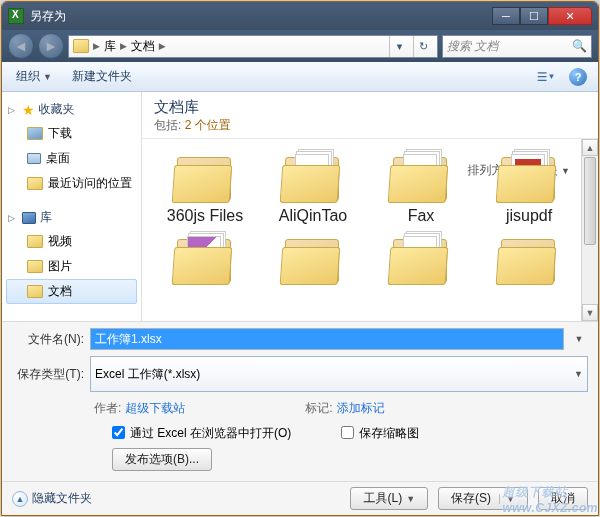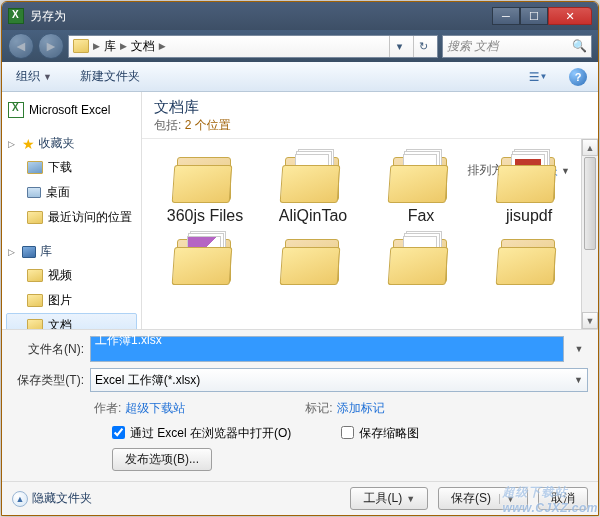--- a/index.html
+++ b/index.html
@@ -15,21 +15,21 @@
 .navbar{height:32px;background:linear-gradient(#47607e,#3a4f66);display:flex;align-items:center;padding:3px 6px;gap:4px}
 .navball{width:26px;height:26px;border-radius:50%;background:radial-gradient(circle at 30% 30%,#b3cde8,#5a7a9e);border:1px solid #3d5a7a;display:flex;align-items:center;justify-content:center;color:#fff;font-size:14px}
 .navball.disabled{opacity:.55}
 .addressbar{flex:1;height:23px;background:linear-gradient(#fff,#f3f3f3);border:1px solid #7a8a9e;display:flex;align-items:center;padding:0 4px;gap:4px}
 .addressbar .seg{display:flex;align-items:center;gap:3px}
 .addressbar .chev{color:#666;font-size:9px}
 .addr-icon{width:16px;height:14px;background:linear-gradient(160deg,#fdeaa0,#e8c860);border:1px solid #c9a94a;border-radius:1px}
 .addr-btn{width:20px;height:21px;border-left:1px solid #c4c4c4;display:flex;align-items:center;justify-content:center;color:#3d5a7a;font-size:11px}
 .searchbox{width:150px;height:23px;background:linear-gradient(#fff,#f3f3f3);border:1px solid #7a8a9e;display:flex;align-items:center;padding:0 4px;color:#888;font-style:italic}
 .searchbox .si{margin-left:auto;color:#3d6ea8;font-style:normal}
-.toolbar{height:30px;background:linear-gradient(#f7fbff,#dce8f5);border-bottom:1px solid #b8c8d8;display:flex;align-items:center;padding:0 8px;gap:16px}
+.toolbar{height:30px;background:linear-gradient(#f7fbff,#dce8f5);border-bottom:1px solid #b8c8d8;display:flex;align-items:center;padding:0 8px;gap:8px}
 .toolbar .tbtn{display:flex;align-items:center;gap:3px;color:#1e3a5f;padding:3px 6px}
 .toolbar .tbtn .dd{font-size:9px;color:#556}
 .toolbar .spacer{flex:1}
 .toolbar .ibtn{width:24px;height:22px;display:flex;align-items:center;justify-content:center;color:#3d6ea8}
 .helpq{width:18px;height:18px;border-radius:50%;background:radial-gradient(circle at 30% 30%,#8fc8ff,#2e6fb8);color:#fff;display:flex;align-items:center;justify-content:center;font-size:11px;font-weight:bold}
 .body{flex:1;display:flex;min-height:0}
 .sidebar{width:140px;background:#fff;border-right:1px solid #e0e0e0;padding:6px 4px;overflow:hidden}
 .sb-app{display:flex;align-items:center;gap:5px;padding:4px 2px;margin-bottom:10px}
 .sb-app .xl{width:16px;height:16px;background:#fff;border:1px solid #2e7d32;position:relative}
 .sb-app .xl::after{content:"X";color:#2e7d32;font-size:10px;font-weight:bold;position:absolute;top:-1px;left:3px}
@@ -60,23 +60,23 @@
 .bigfolder .papers.pdf::after{content:"";position:absolute;top:4px;left:3px;width:26px;height:6px;background:#c0392b}
 .bigfolder .papers.pic{background:linear-gradient(135deg,#b565c4 40%,#fff 40%)}
 .item .name{font-size:16px;text-align:center;color:#222;word-break:break-all}
 .vscroll{position:absolute;right:0;top:0;bottom:0;width:17px;background:#f0f0f0;border-left:1px solid #d4d4d4;display:flex;flex-direction:column}
 .vscroll .arr{height:17px;display:flex;align-items:center;justify-content:center;font-size:9px;color:#666;background:linear-gradient(#fdfdfd,#e8e8e8);border:1px solid #c8c8c8}
 .vscroll .thumb{flex:.6;margin:1px 2px;background:linear-gradient(90deg,#e9e9e9,#cfcfcf);border:1px solid #b0b0b0;border-radius:2px}
 .vscroll .track{flex:.4}
 .bottom{background:#f5f5f5;border-top:1px solid #dcdcdc;padding:6px 10px 8px}
 .frow{display:flex;align-items:center;gap:6px;margin-bottom:6px}
 .frow .lbl{width:72px;text-align:right;color:#333}
-.textin{flex:1;height:22px;border:1px solid #9fb6cd;background:#fff;padding:12px 4px;display:flex;align-items:flex-end}
+.textin{flex:1;height:22px;border:1px solid #9fb6cd;background:#fff;padding:4px 4px;display:flex;align-items:center}
 .textin.sel{background:#3399ff;color:#fff}
-.combo{flex:1;height:24px;border:1px solid #9fb6cd;background:linear-gradient(#fff,#eef2f6);padding:0 4px;display:flex;align-items:center}
+.combo{flex:1;height:36px;border:1px solid #9fb6cd;background:linear-gradient(#fff,#eef2f6);padding:0 4px;display:flex;align-items:center}
 .combo .dd{margin-left:auto;font-size:9px;color:#555}
 .metarow{display:flex;gap:30px;padding:2px 0 6px 82px;font-size:11px;color:#555}
 .metarow a{color:#1e6fd6;text-decoration:none}
 .metarow .mlbl{color:#666;margin-right:4px}
 .optrow{display:flex;gap:50px;padding:2px 0 6px 100px;font-size:11px}
 .chk{display:flex;align-items:flex-start;gap:5px;max-width:190px}
 .chk input{margin-top:1px}
 .btnrow{display:flex;padding:0 0 2px 100px}
 .btn{height:23px;padding:0 12px;background:linear-gradient(#fdfdfd,#e4e4e4);border:1px solid #9f9f9f;border-radius:3px;display:flex;align-items:center;gap:4px;color:#222}
 .footer{height:34px;border-top:1px solid #dcdcdc;background:#f5f5f5;display:flex;align-items:center;padding:0 10px;gap:10px}
@@ -129,24 +129,20 @@
     <div class="tbtn">新建文件夹</div>
     <div class="spacer"></div>
     <div class="ibtn">☰<span class="dd" style="font-size:8px">▼</span></div>
     <div class="ibtn">
         <div class="helpq">?</div>
       </div>
   </div>
 
   <div class="body">
     <div class="sidebar">
-      <div class="sb-app">
-        <div class="xl"></div>
-        <span>Microsoft Excel</span>
-      </div>
       <div class="sb-group">
         <div class="sb-head">
           <span class="tri">▷</span>
           <span class="star">★</span>
           <span>收藏夹</span>
         </div>
         <div class="sb-item">
             <div class="fico blue"></div>
             <span>下载</span>
           </div>

